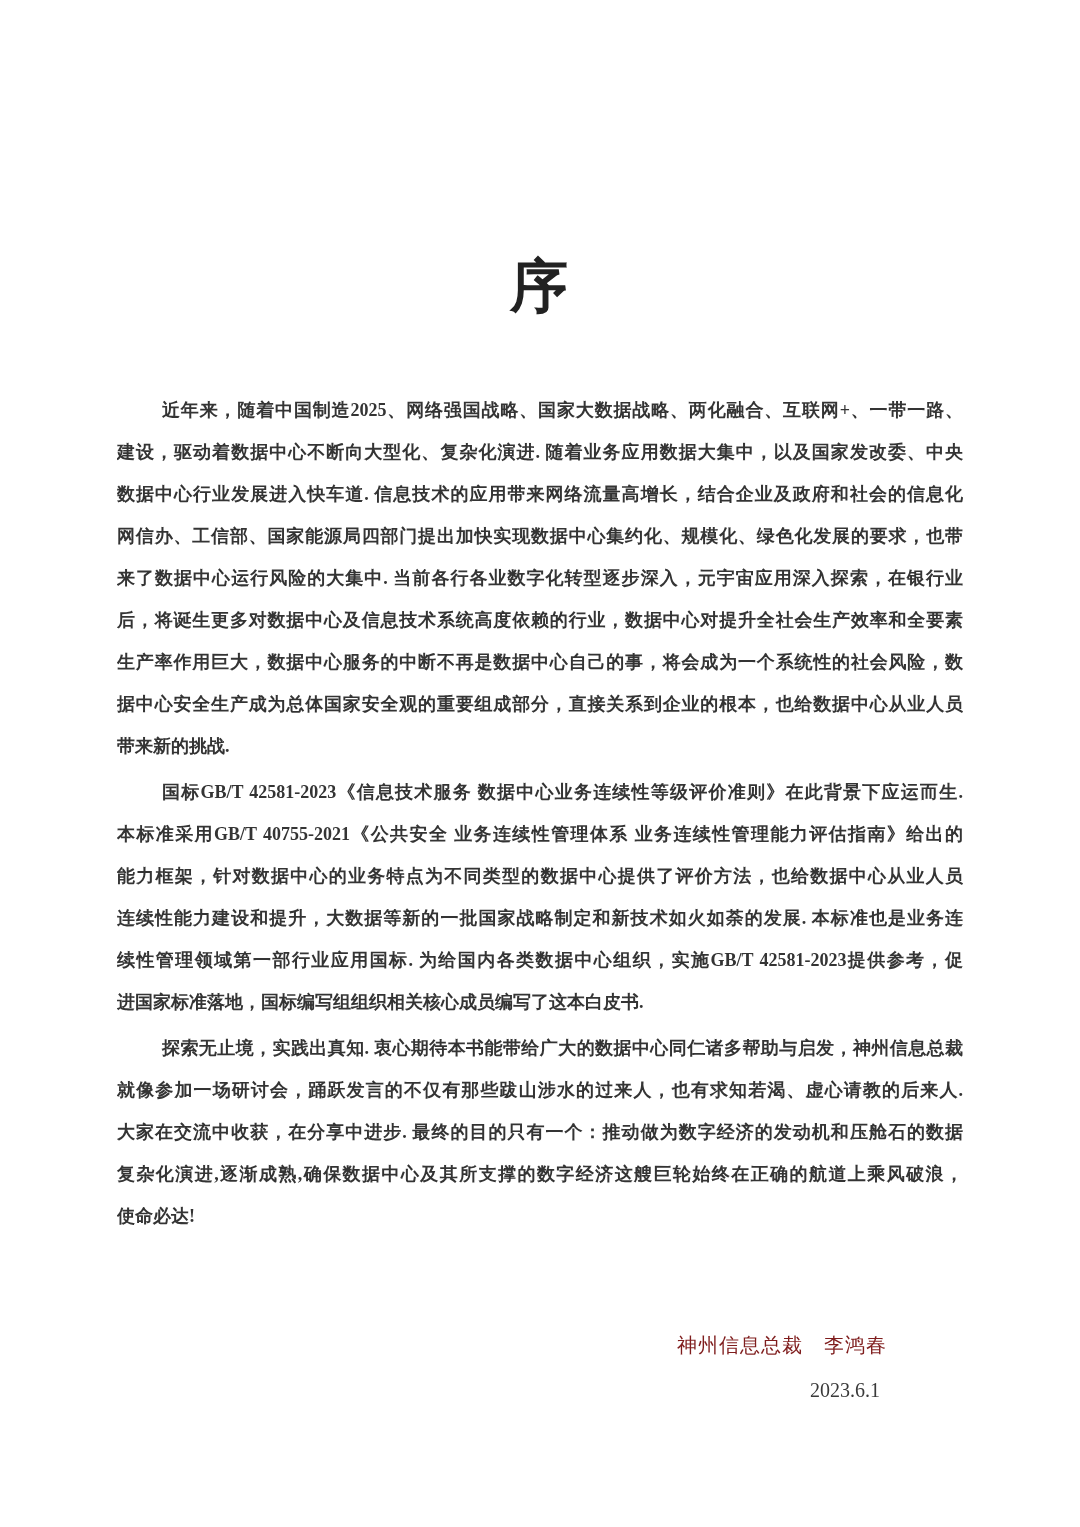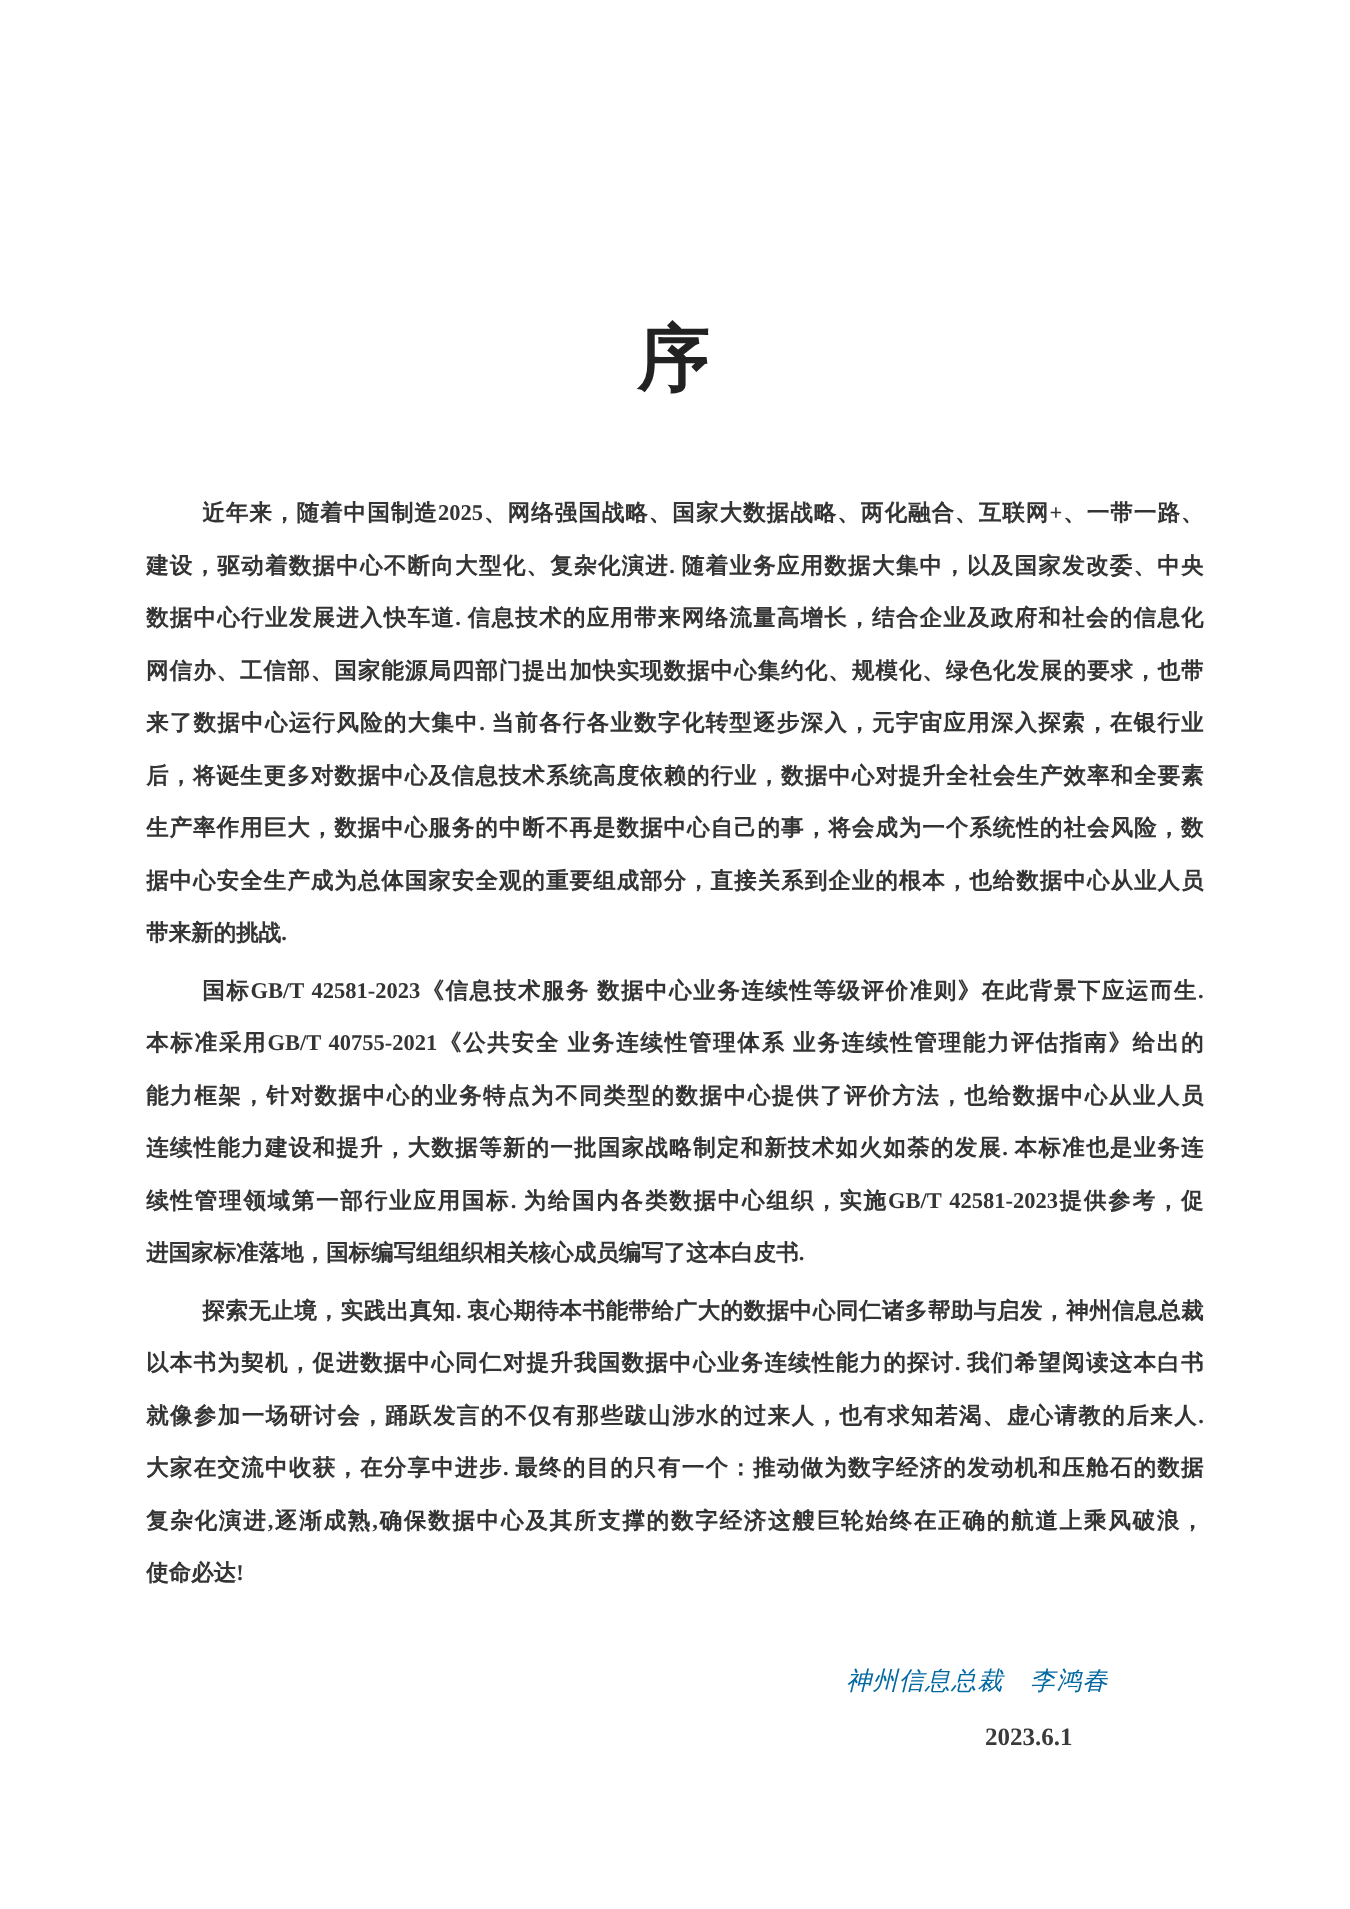--- a/index.html
+++ b/index.html
@@ -49,32 +49,30 @@
     font-kerning: none;
   }
   .line.indent { text-indent: 2.5em; }
   .line.noj { text-align-last: left; }
   .signature {
     position: absolute;
     top: 1331px;
     right: 193px;
     font-size: 20px;
     line-height: 28px;
-    color: #0369a1;
+    color: #7f1d1d;
     letter-spacing: 1px;
-    font-style: italic;
   }
   .date {
     position: absolute;
     top: 1377px;
-    right: 222px;
+    right: 200px;
     font-size: 20px;
     line-height: 26px;
     color: #3a3a3a;
-    font-weight: bold;
   }
 </style>
 </head>
 <body>
 
 <div class="page">
 
   <h1 class="title">序</h1>
 
   <div class="content">
@@ -95,21 +93,20 @@
       <div class="line indent">国标GB/T 42581-2023《信息技术服务 数据中心业务连续性等级评价准则》在此背景下应运而生.</div>
       <div class="line">本标准采用GB/T 40755-2021《公共安全 业务连续性管理体系 业务连续性管理能力评估指南》给出的</div>
       <div class="line">能力框架，针对数据中心的业务特点为不同类型的数据中心提供了评价方法，也给数据中心从业人员</div>
       <div class="line">连续性能力建设和提升，大数据等新的一批国家战略制定和新技术如火如荼的发展. 本标准也是业务连</div>
       <div class="line">续性管理领域第一部行业应用国标. 为给国内各类数据中心组织，实施GB/T 42581-2023提供参考，促</div>
       <div class="line noj">进国家标准落地，国标编写组组织相关核心成员编写了这本白皮书.</div>
     </div>
 
     <div class="paragraph">
       <div class="line indent">探索无止境，实践出真知. 衷心期待本书能带给广大的数据中心同仁诸多帮助与启发，神州信息总裁</div>
-      <div class="line">以本书为契机，促进数据中心同仁对提升我国数据中心业务连续性能力的探讨. 我们希望阅读这本白书</div>
       <div class="line">就像参加一场研讨会，踊跃发言的不仅有那些跋山涉水的过来人，也有求知若渴、虚心请教的后来人.</div>
       <div class="line">大家在交流中收获，在分享中进步. 最终的目的只有一个：推动做为数字经济的发动机和压舱石的数据</div>
       <div class="line">复杂化演进,逐渐成熟,确保数据中心及其所支撑的数字经济这艘巨轮始终在正确的航道上乘风破浪，</div>
       <div class="line noj">使命必达!</div>
     </div>
 
   </div>
 
   <div class="signature">神州信息总裁　李鸿春</div>
   <div class="date">2023.6.1</div>

